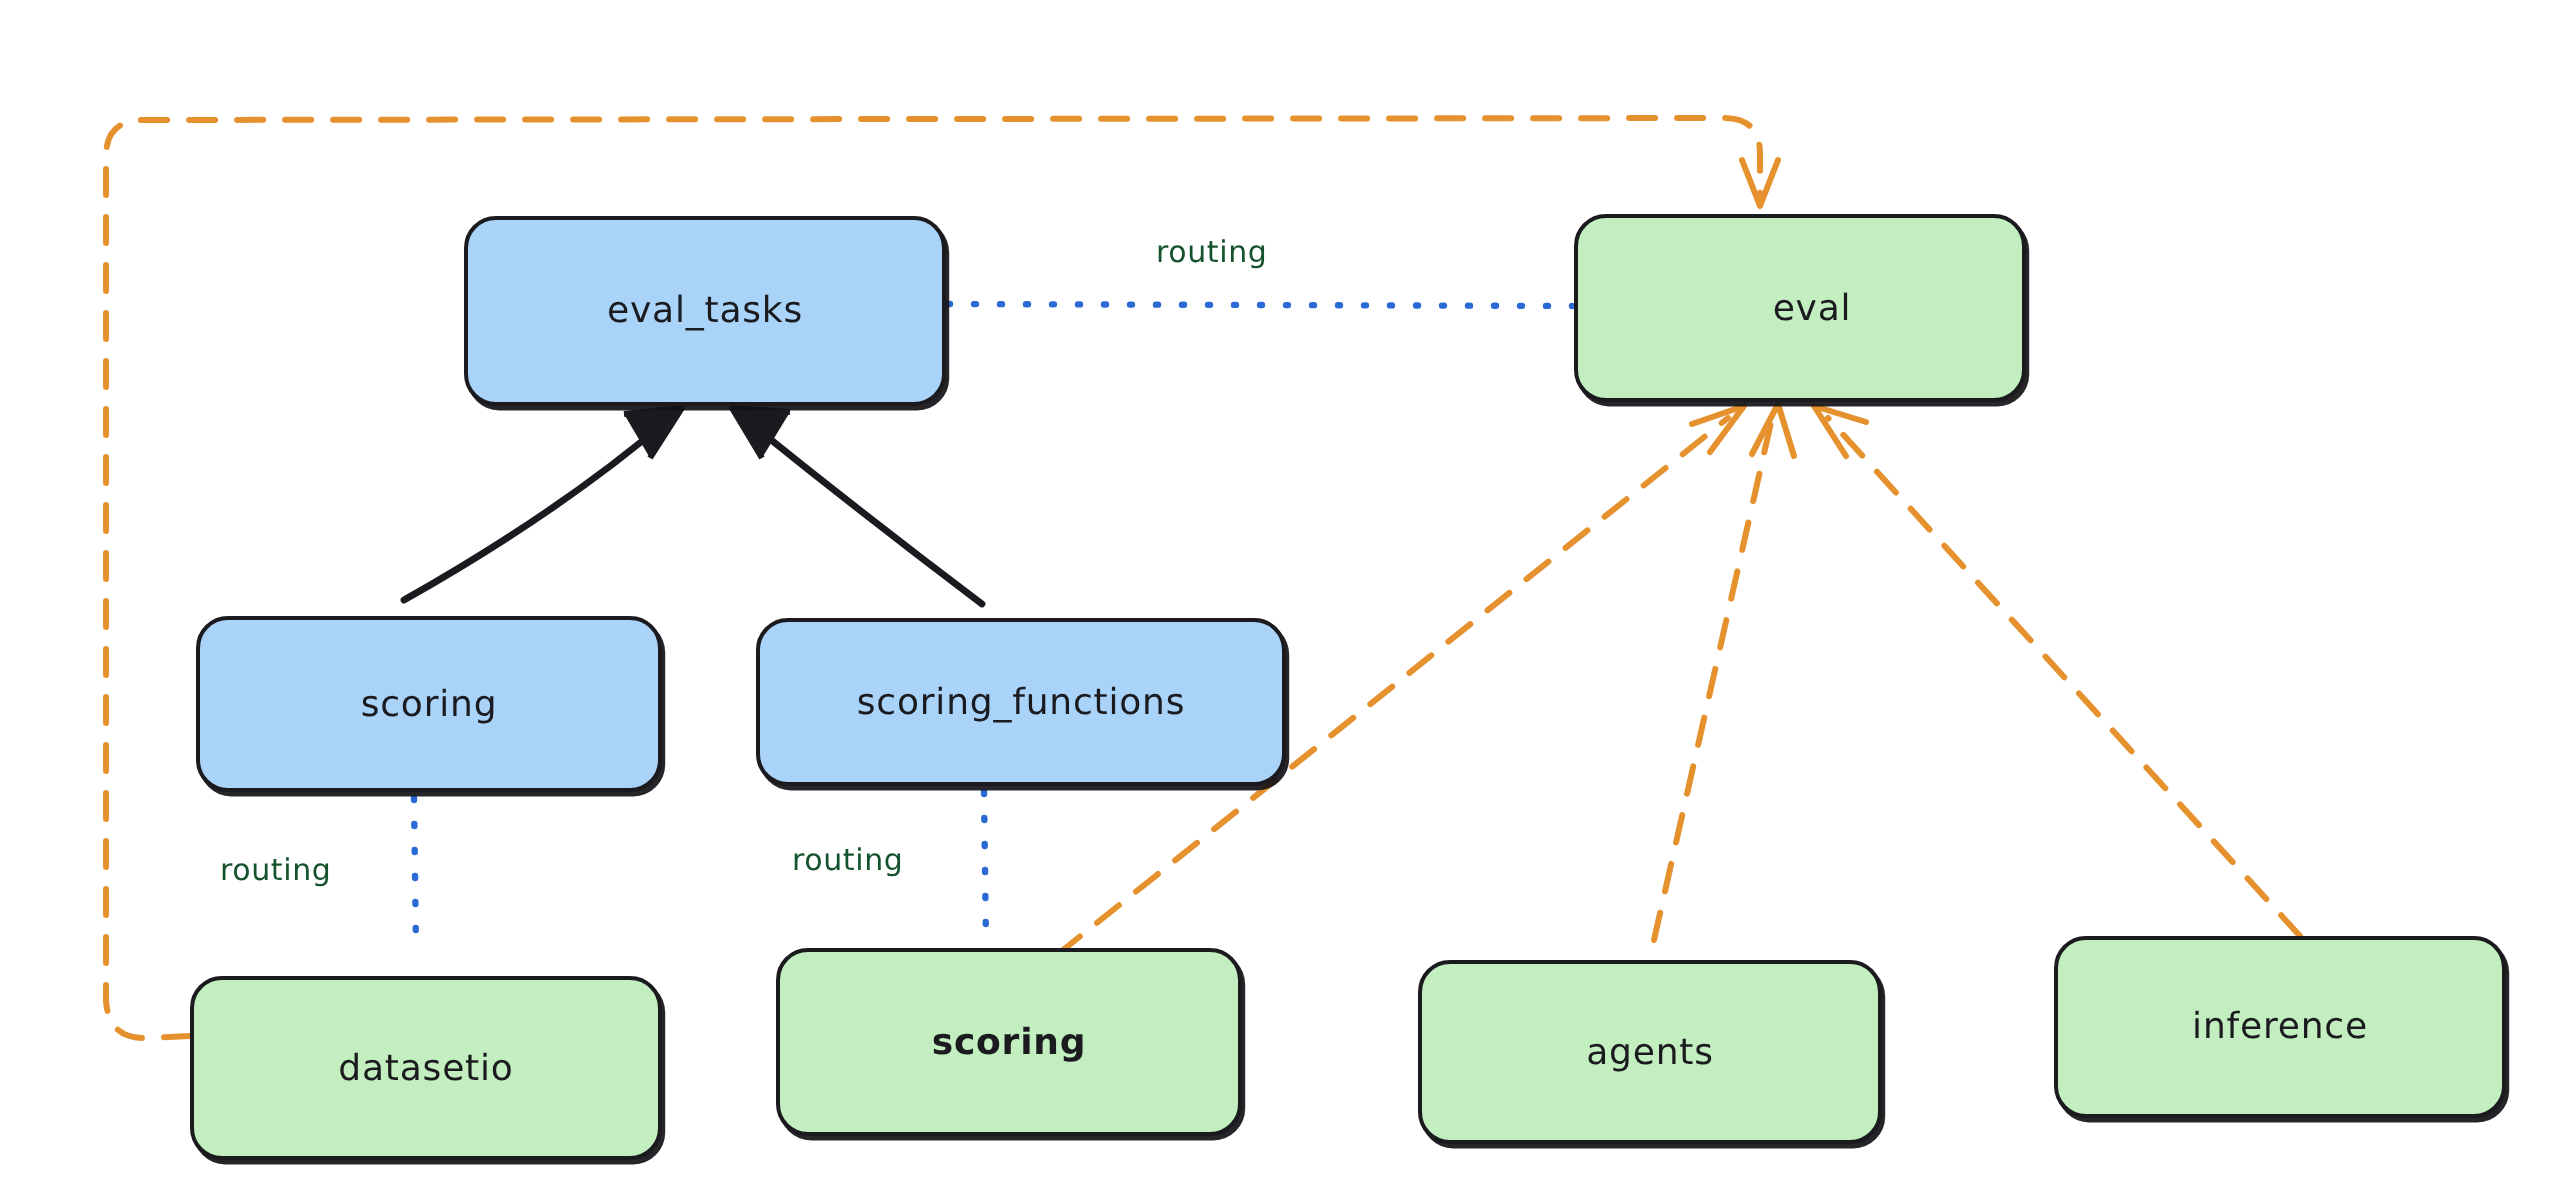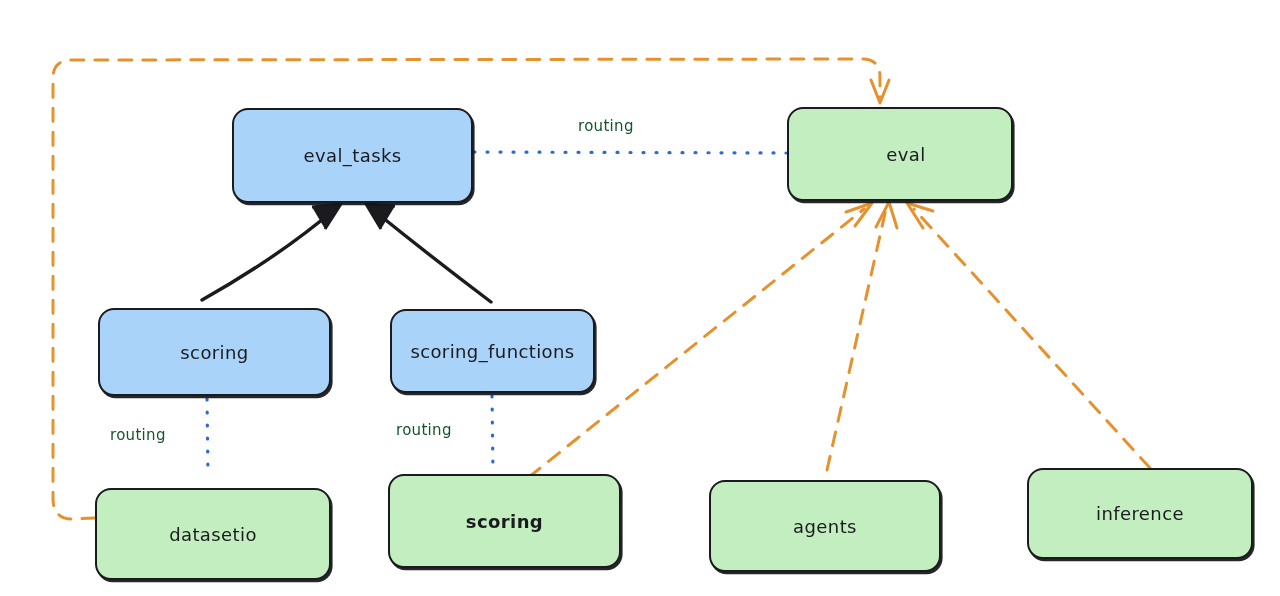--- a/index.html
+++ b/index.html
@@ -113,21 +113,21 @@
   </div>
 
   <div class="node green" style="left:787px; top:107px; width:226px; height:94px;padding-left:12px;">
     <span class="node-label">eval</span>
   </div>
 
   <div class="node blue" style="left:98px; top:308px; width:233px; height:88px;">
     <span class="node-label">scoring</span>
   </div>
 
-  <div class="node blue" style="left:378px; top:309px; width:205px; height:84px;margin-left:12px;">
+  <div class="node blue" style="left:378px; top:309px; width:265px; height:84px;">
     <span class="node-label">scoring_functions</span>
   </div>
 
   <div class="node green" style="left:95px; top:488px; width:236px; height:92px;">
     <span class="node-label">datasetio</span>
   </div>
 
   <div class="node green" style="left:388px; top:474px; width:233px; height:94px;font-weight:bold;">
     <span class="node-label">scoring</span>
   </div>

